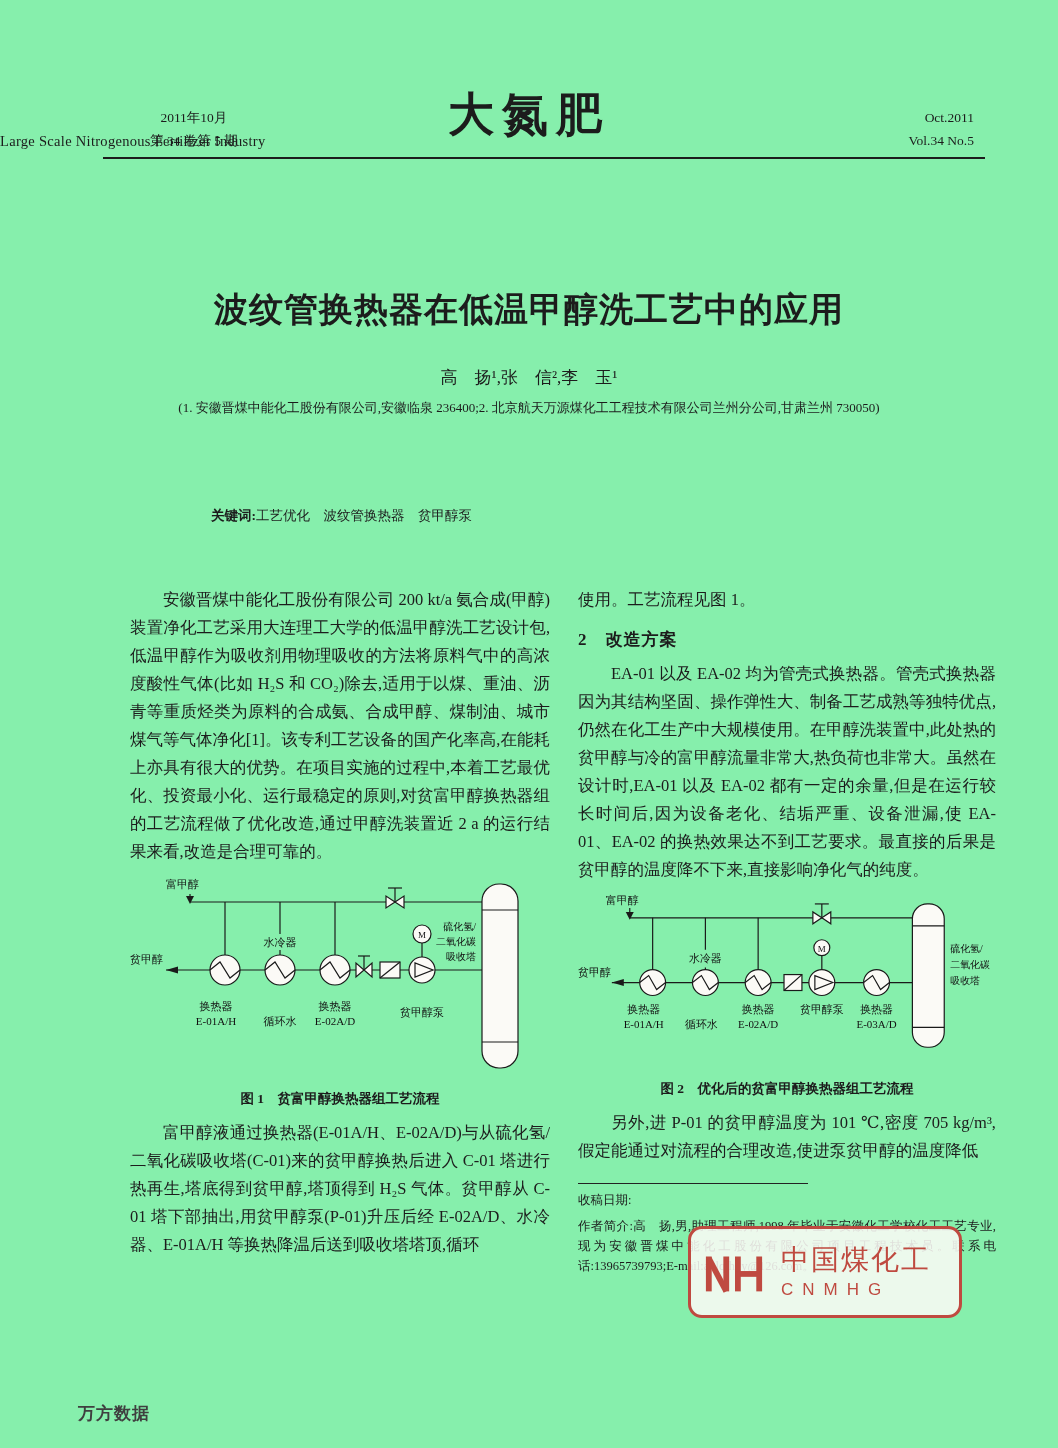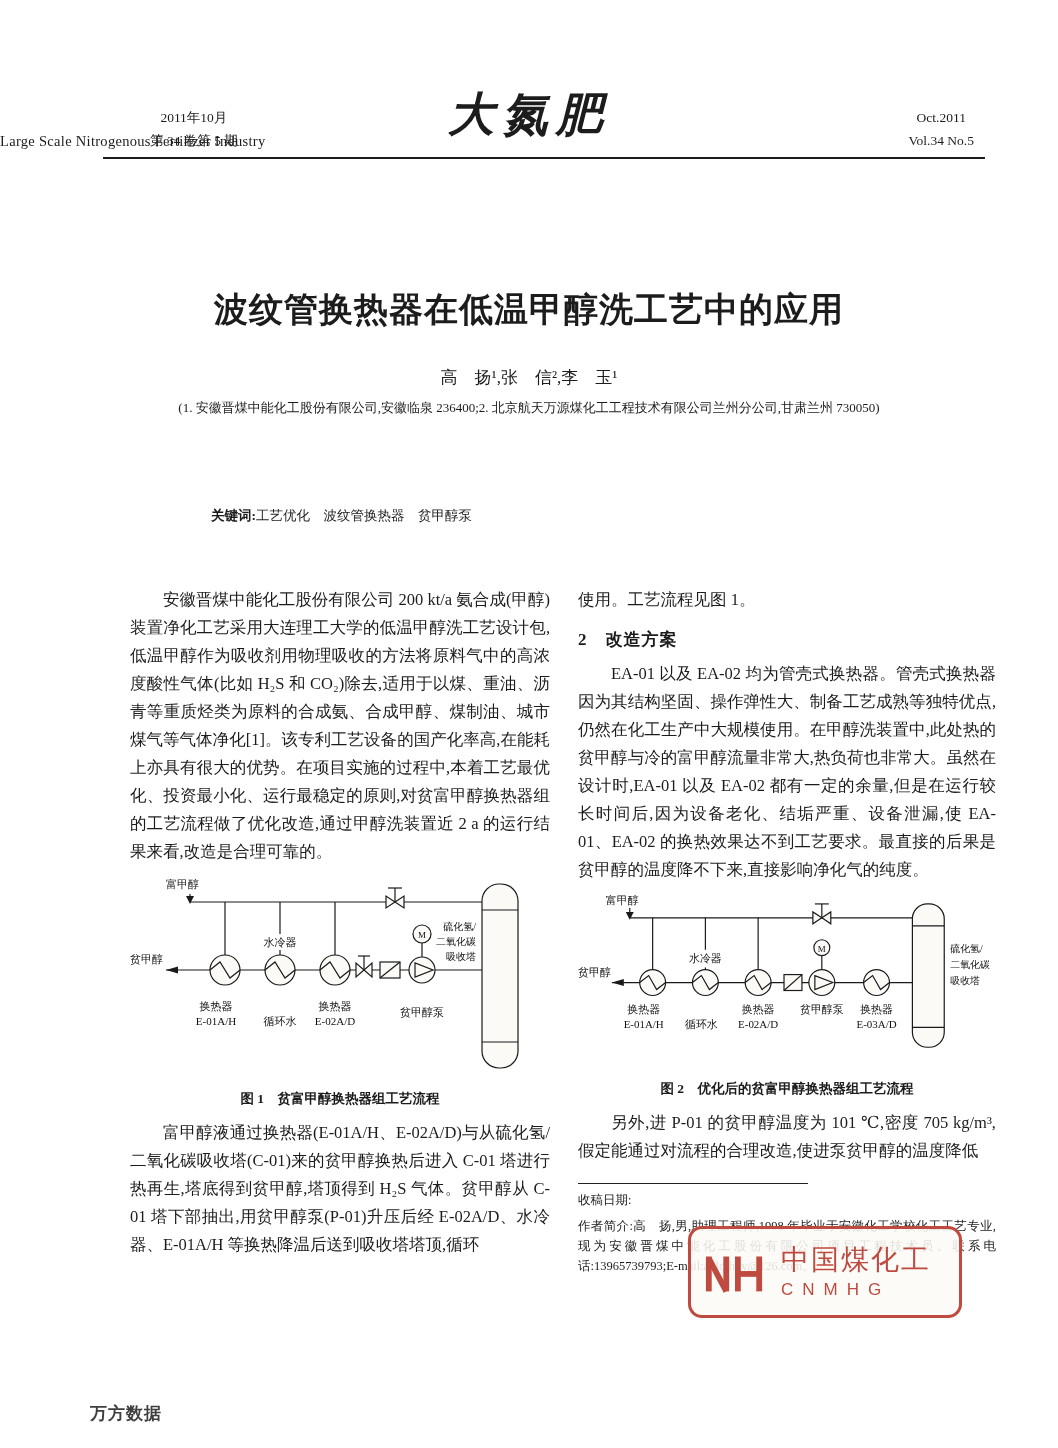--- a/index.html
+++ b/index.html
@@ -1,27 +1,27 @@
 <!DOCTYPE html>
 <html><head>
 <meta charset="utf-8">
 <style>
   html,body { margin:0; padding:0; }
   body { background:#d8d6d0; }
   .page {
     position:relative; width:1058px; height:1448px; margin:0 auto;
-    background:#ffffff; overflow:hidden;
+    background:#86efac; overflow:hidden;
     font-family:"Liberation Serif","DejaVu Serif",serif; color:#1c1c1c;
   }
   
   .hdr-left  { position:absolute; top:106px; left:150px; text-align:center; font-size:13.5px; line-height:23px; }
   .hdr-logo  { position:absolute; top:84px; left:0; width:100%; text-align:center;
-               font-size:46px; font-weight:bold; font-style:italic; letter-spacing:8px; }
+               font-size:46px; font-weight:bold; letter-spacing:8px; }
   .hdr-en    { position:absolute; top:133px; left:0; width:100%; text-align:left; font-size:14.5px; letter-spacing:.3px; }
-  .hdr-right { position:absolute; top:106px; right:84px; text-align:center; font-size:13.5px; line-height:23px; }
+  .hdr-right { position:absolute; top:106px; right:84px; text-align:right; font-size:13.5px; line-height:23px; }
   .hdr-rule  { position:absolute; top:157px; left:103px; width:882px; border-top:2.5px solid #1c1c1c; }
   
   .title       { position:absolute; top:287px; left:0; width:100%; text-align:center;
                  font-size:34px; font-weight:bold; letter-spacing:1px; margin:0; }
   .authors     { position:absolute; top:366px; left:0; width:100%; text-align:center; font-size:17px; font-weight:normal; }
   .affiliation { position:absolute; top:399px; left:0; width:100%; text-align:center; font-size:13px; }
   .abstract    { position:absolute; top:449px; left:203px; width:656px; font-size:13.5px; line-height:23.5px; text-align:justify; margin:0; }
   .keywords    { position:absolute; top:499px; left:203px; width:656px; font-size:13.5px; margin:8px; }
   
   .col { position:absolute; top:586px; width:420px; font-size:16.5px; line-height:28px; text-align:justify; }
@@ -51,21 +51,21 @@
   .watermark {
     position:absolute; left:688px; top:1226px; width:274px; height:92px; box-sizing:border-box;
     border:3px solid #bf4a40; border-radius:14px; background:rgba(251,250,246,.87);
     display:flex; align-items:center; gap:16px; padding:6px 12px;
     font-family:"Liberation Sans","DejaVu Sans",sans-serif;
   }
   .wm-logo { width:62px; height:50px; flex:0 0 auto; }
   .wm-cn { font-size:28px; color:#bf4a40; letter-spacing:2px; line-height:32px; }
   .wm-en { font-size:17px; color:#bf4a40; letter-spacing:9px; margin-top:4px; }
   
-  .wanfang { position:absolute; left:90px; top:1402px; font-size:17px; font-weight:bold; color:#3f3f3f;
+  .wanfang { position:absolute; left:78px; top:1402px; font-size:17px; font-weight:bold; color:#3f3f3f;
              letter-spacing:1px; font-family:"Liberation Sans","DejaVu Sans",sans-serif; }
 </style>
 </head>
 <body>
 
 <div class="page">
 
   <div class="hdr-left">
     <div>2011年10月</div>
     <div>第 34 卷第 5 期</div>

